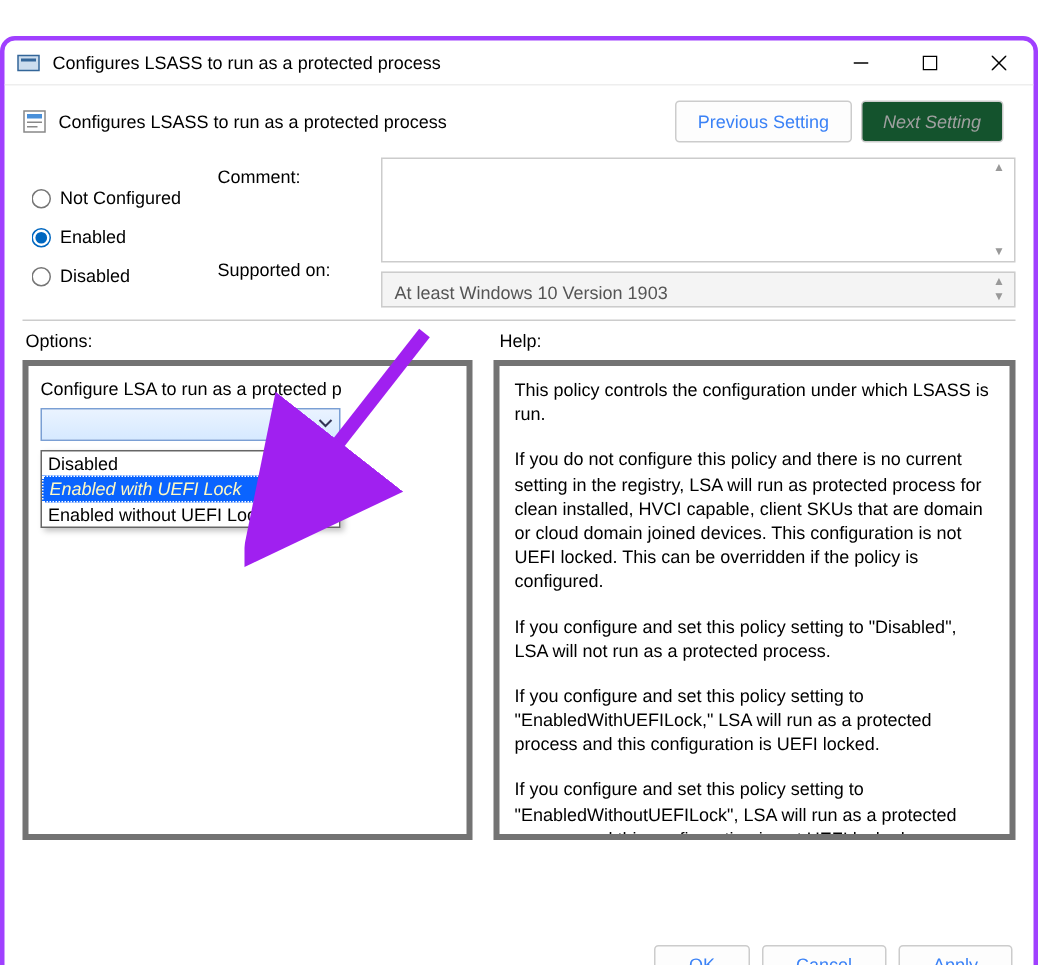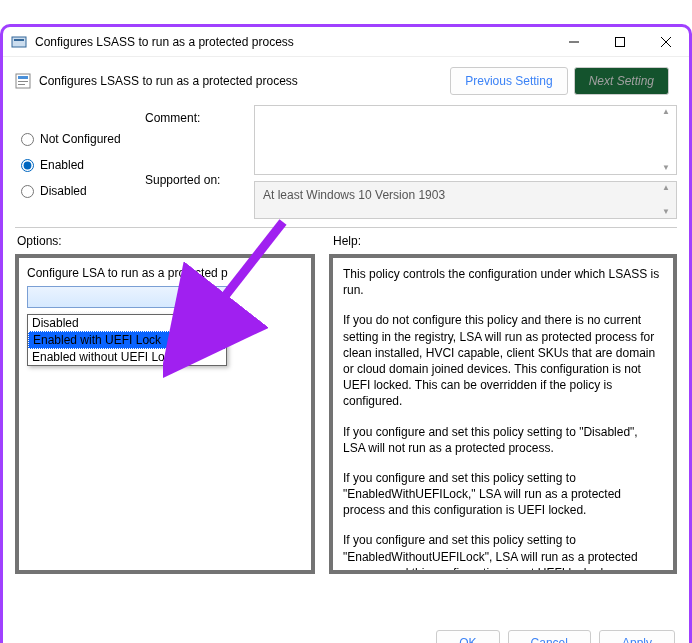--- a/index.html
+++ b/index.html
@@ -21,42 +21,42 @@
   .btn.disabled { color: #a0a0a0; background: #14532d; font-style: italic; }
 
   .top-grid { display: grid; grid-template-columns: 120px 105px 1fr; padding: 6px 12px 0 18px; gap: 4px 4px; }
   .radio-col { display: flex; flex-direction: column; gap: 12px; padding-top: 6px; justify-content: center; }
   .radio-item { display: flex; align-items: center; gap: 6px; }
   .radio-item input { margin: 0; accent-color: #0067c0; }
   .lbl-col { display: flex; flex-direction: column; gap: 48px; padding-top: 6px; text-align: left; }
   .lbl { color: #000; }
   .field-col { display: flex; flex-direction: column; gap: 6px; }
   .textbox { border: 1px solid #ccc; background: #fff; width: 100%; height: 70px; position: relative; }
-  .supported-box { border: 1px solid #ccc; background: #f4f4f4; padding: 6px 8px; position: relative; height: 38px; color: #555; }
+  .supported-box { border: 1px solid #ccc; background: #f4f4f4; padding: 6px 8px; position: relative; height: 24px; color: #555; }
   .spin { position: absolute; right: 2px; width: 12px; display: flex; flex-direction: column; justify-content: space-between; }
   .spin div { font-size: 8px; color: #999; line-height: 1; }
 
   .divider { height: 1px; background: #ccc; margin: 8px 12px 6px 12px; }
 
   .labels-row { display: flex; padding: 0 14px; }
   .labels-row .left { width: 316px; }
   .labels-row .right { flex: 1; }
 
   .panels-row { display: flex; padding: 6px 12px 0 12px; gap: 14px; }
   .panel { border: 4px solid #737373; height: 320px; position: relative; background: #fff; }
   .panel.left { width: 300px; padding: 8px; }
   .panel.right { flex: 1; padding: 8px 10px; overflow: hidden; }
 
   .opt-label { margin-bottom: 6px; }
 
   .combo { width: 200px; height: 22px; border: 1px solid #7a9fd4; background: linear-gradient(#eaf3ff,#d6e9ff); position: relative; }
   .combo .chev { position: absolute; right: 4px; top: 3px; }
   .dropdown { position: absolute; left: 8px; top: 56px; width: 200px; border: 1px solid #666; background: #fff; box-shadow: 2px 2px 4px rgba(0,0,0,0.25); z-index: 5; }
   .dropdown .opt { padding: 1px 4px; font-size: 12px; }
-  .dropdown .opt.sel { background: #0a64ff; color: #000000; border: 1px dotted #fff; }
+  .dropdown .opt.sel { background: #0a64ff; color: #fef9c3; border: 1px dotted #fff; font-style: italic; }
 
   .help-text p { margin: 0 0  14px 0; line-height: 1.35; color: #000; }
   .help-text p + p { margin-top: 14px; }
 
   .footer { position: absolute; bottom: 8px; right: 14px; display: flex; gap: 8px; justify-content: flex-end; }
   .footer .btn { padding: 5px 22px; }
 
   .arrow-annot { position: absolute; pointer-events: none; z-index: 10; }
 </style>
 </head>

